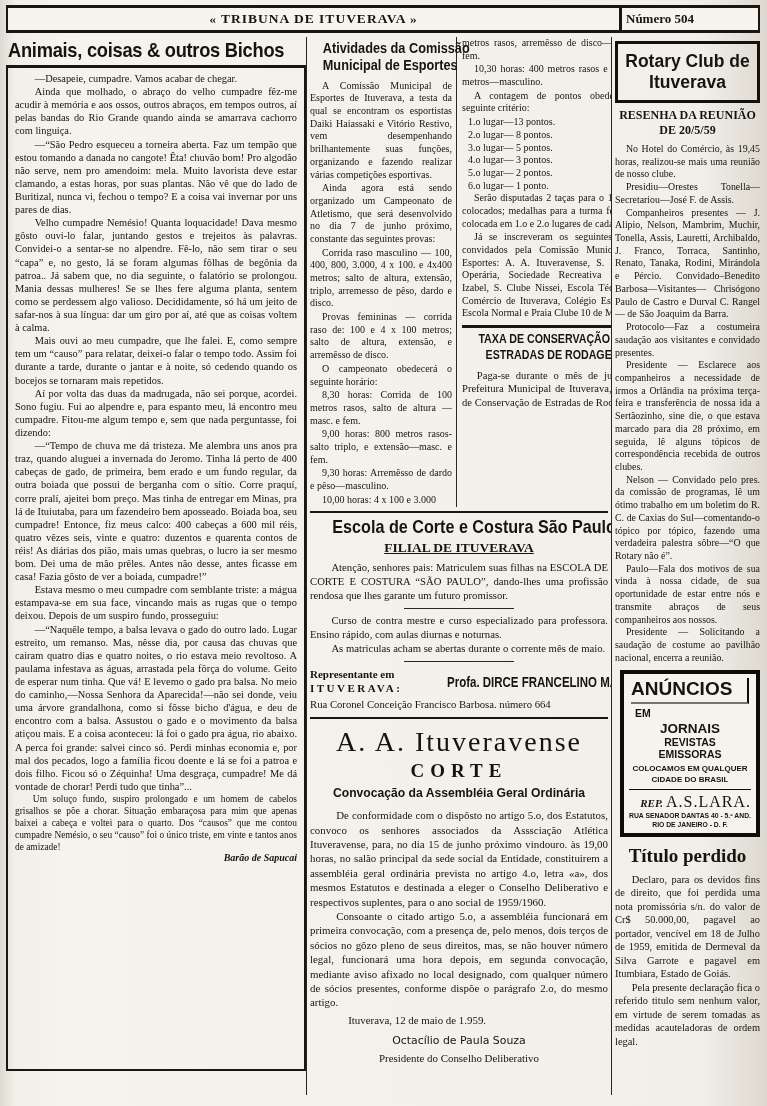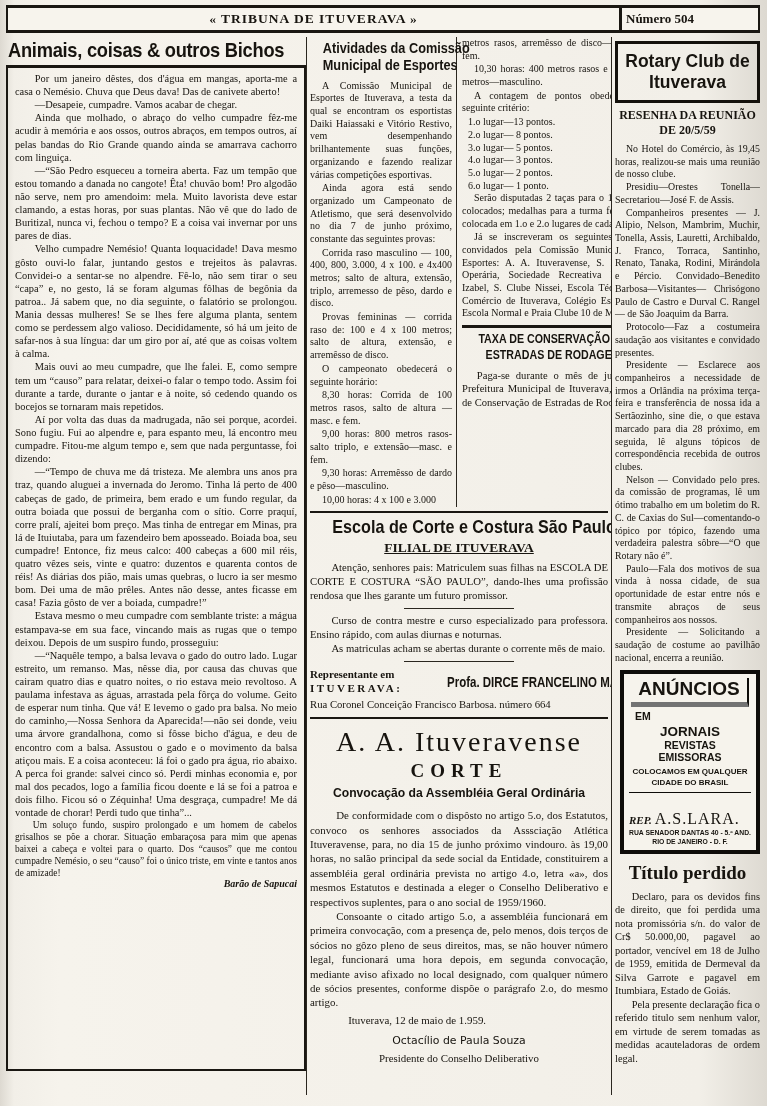--- a/index.html
+++ b/index.html
@@ -60,26 +60,26 @@
   .edital p{font-size:10.9px;line-height:1.32;text-indent:2.4em;}
   .ed-date{margin-top:3px;text-indent:3.5em !important;}
   .ed-sig{text-align:center;font-family:"DejaVu Sans",sans-serif;font-size:15.5px;margin-top:7px;text-indent:0 !important;}
   .ed-sigtitle{text-align:center;font-size:10.8px;margin-top:2px;text-indent:0 !important;}
   
   .rot-box{border:3px solid #14110c;text-align:center;font-family:"Liberation Sans",sans-serif;font-weight:bold;font-size:17.5px;line-height:1.2;padding:7px 2px;margin:4px 0 5px 0;}
   .rot-sub{text-align:center;font-weight:bold;font-size:12px;line-height:1.25;margin-bottom:5px;}
   .rot p{font-size:9.9px;line-height:1.285;text-indent:1.1em;}
   
   .ad{border:4px solid #0e0c09;margin:6px 0 5px 5px;padding:4px 5px 3px 5px;font-family:"Liberation Sans",sans-serif;background:#f6f3ec;}
-  .ad-title{font-size:19px;font-weight:bold;text-align:center;border-right:2px solid #0e0c09;border-bottom:5px solid #737373;padding-bottom:2px;margin:0 2px 3px 2px;}
+  .ad-title{font-size:19px;font-weight:bold;border-right:2px solid #0e0c09;border-bottom:2px solid #737373;padding-bottom:2px;margin:0 2px 3px 2px;}
   .ad-em{font-size:10.5px;font-weight:bold;margin-left:6px;}
   .ad-i1{font-size:13.5px;font-weight:bold;text-align:center;margin-top:2px;}
   .ad-i2,.ad-i3{font-size:10.5px;font-weight:bold;text-align:center;}
   .ad-tag{font-size:8px;font-weight:bold;text-align:center;margin-top:4px;line-height:1.3;}
-  .ad-reprow{display:flex;align-items:baseline;justify-content:flex-start;margin-top:4px;border-top:1px solid #0e0c09;padding-top:17px;}
+  .ad-reprow{display:flex;align-items:baseline;justify-content:flex-end;margin-top:4px;border-top:1px solid #0e0c09;padding-top:3px;}
   .ad-rep{font-family:"Liberation Serif",serif;font-style:italic;font-weight:bold;font-size:11px;margin-right:3px;}
   .ad-repname{font-family:"Liberation Serif",serif;font-weight:normal;font-size:16px;letter-spacing:1px;}
   .ad-addr{font-size:6.8px;font-weight:bold;text-align:center;line-height:1.35;}
   
   .tp-title{text-align:center;font-weight:bold;font-size:19px;margin:8px 0 6px 0;}
   .tp p{font-size:10.4px;line-height:1.3;text-indent:1.6em;}
 </style>
 </head>
 <body>
 
@@ -88,21 +88,20 @@
   <div class="masthead">
     <div class="m-cell m-title">« TRIBUNA DE ITUVERAVA »</div>
     <div class="m-cell m-num">Número 504</div>
   </div>
 
   <div class="cols">
 
     <div class="col1">
       <div class="a-title">Animais, coisas &amp; outros Bichos</div>
       <div class="a-box">
-        <p>Por um janeiro dêstes, dos d'água em mangas, aporta-me a casa o Nemésio. Chuva que Deus dava! Das de canivete aberto!</p>
         <p class="dash">—Desapeie, cumpadre. Vamos acabar de chegar.</p>
         <p>Ainda que molhado, o abraço do velho cumpadre fêz-me acudir à memória e aos ossos, outros abraços, em tempos outros, aí pelas bandas do Rio Grande quando ainda se amarrava cachorro com linguiça.</p>
         <p class="dash">—“São Pedro esqueceu a torneira aberta. Faz um tempão que estou tomando a danada no cangote! Êta! chuvão bom! Pro algodão não serve, nem pro amendoim: mela. Muito lavorista deve estar clamando, a estas horas, por suas plantas. Não vê que do lado de Buritizal, nunca vi, fechou o tempo? E a coisa vai invernar por uns pares de dias.</p>
         <p>Velho cumpadre Nemésio! Quanta loquacidade! Dava mesmo gôsto ouvi-lo falar, juntando gestos e trejeitos às palavras. Convidei-o a sentar-se no alpendre. Fê-lo, não sem tirar o seu “capa” e, no gesto, lá se foram algumas fôlhas de begônia da patroa.. Já sabem que, no dia seguinte, o falatório se prolongou. Mania dessas mulheres! Se se lhes fere alguma planta, sentem como se perdessem algo valioso. Decididamente, só há um jeito de safar-nos à sua língua: dar um giro por aí, até que as coisas voltem à calma.</p>
         <p>Mais ouvi ao meu cumpadre, que lhe falei. E, como sempre tem um “causo” para relatar, deixei-o falar o tempo todo. Assim foi durante a tarde, durante o jantar e à noite, só cedendo quando os bocejos se tornaram mais repetidos.</p>
         <p>Aí por volta das duas da madrugada, não sei porque, acordei. Sono fugiu. Fui ao alpendre e, para espanto meu, lá encontro meu cumpadre. Fitou-me algum tempo e, sem que nada perguntasse, foi dizendo:</p>
         <p class="dash">—“Tempo de chuva me dá tristeza. Me alembra uns anos pra traz, quando aluguei a invernada do Jeromo. Tinha lá perto de 400 cabeças de gado, de primeira, bem erado e um fundo regular, da outra boiada que possui de berganha com o sítio. Corre praquí, corre pralí, ajeitei bom preço. Mas tinha de entregar em Minas, pra lá de Ituiutaba, para um fazendeiro bem aposseado. Boiada boa, seu cumpadre! Entonce, fiz meus calco: 400 cabeças a 600 mil réis, quatro vêzes seis, vinte e quatro: duzentos e quarenta contos de réis! As diárias dos pião, mais umas quebras, o lucro ia ser mesmo bom. Dei uma de mão prêles. Antes não desse, antes ficasse em casa! Fazia gôsto de ver a boiada, cumpadre!”</p>
         <p>Estava mesmo o meu cumpadre com semblante triste: a mágua estampava-se em sua face, vincando mais as rugas que o tempo deixou. Depois de um suspiro fundo, prosseguiu:</p>
         <p class="dash">—“Naquêle tempo, a balsa levava o gado do outro lado. Lugar estreito, um remanso. Mas, nêsse dia, por causa das chuvas que cairam quatro dias e quatro noites, o rio estava meio revoltoso. A paulama infestava as águas, arrastada pela fôrça do volume. Geito de esperar num tinha. Que vá! E levemo o gado pra balsa. No meio do caminho,—Nossa Senhora da Aparecida!—não sei donde, veiu uma árvore grandalhona, como si fôsse bicho d'água, e deu de encontro com a balsa. Assustou o gado e o movimento da balsa atiçou mais. E a coisa aconteceu: lá foi o gado pra água, rio abaixo. A perca foi grande: salvei cinco só. Perdi minhas economia e, por mal dos pecados, logo a família ficou doente e lá se foi a patroa e dois filho. Ficou só o Zéquinha! Uma desgraça, cumpadre! Me dá vontade de chorar! Perdi tudo que tinha”...</p>
         <p class="a-final">Um soluço fundo, suspiro prolongado e um homem de cabelos grisalhos se põe a chorar. Situação embaraçosa para mim que apenas baixei a cabeça e voltei para o quarto. Dos “causos” que me contou cumpadre Nemésio, o seu “causo” foi o único triste, em vinte e tantos anos de amizade!</p>

